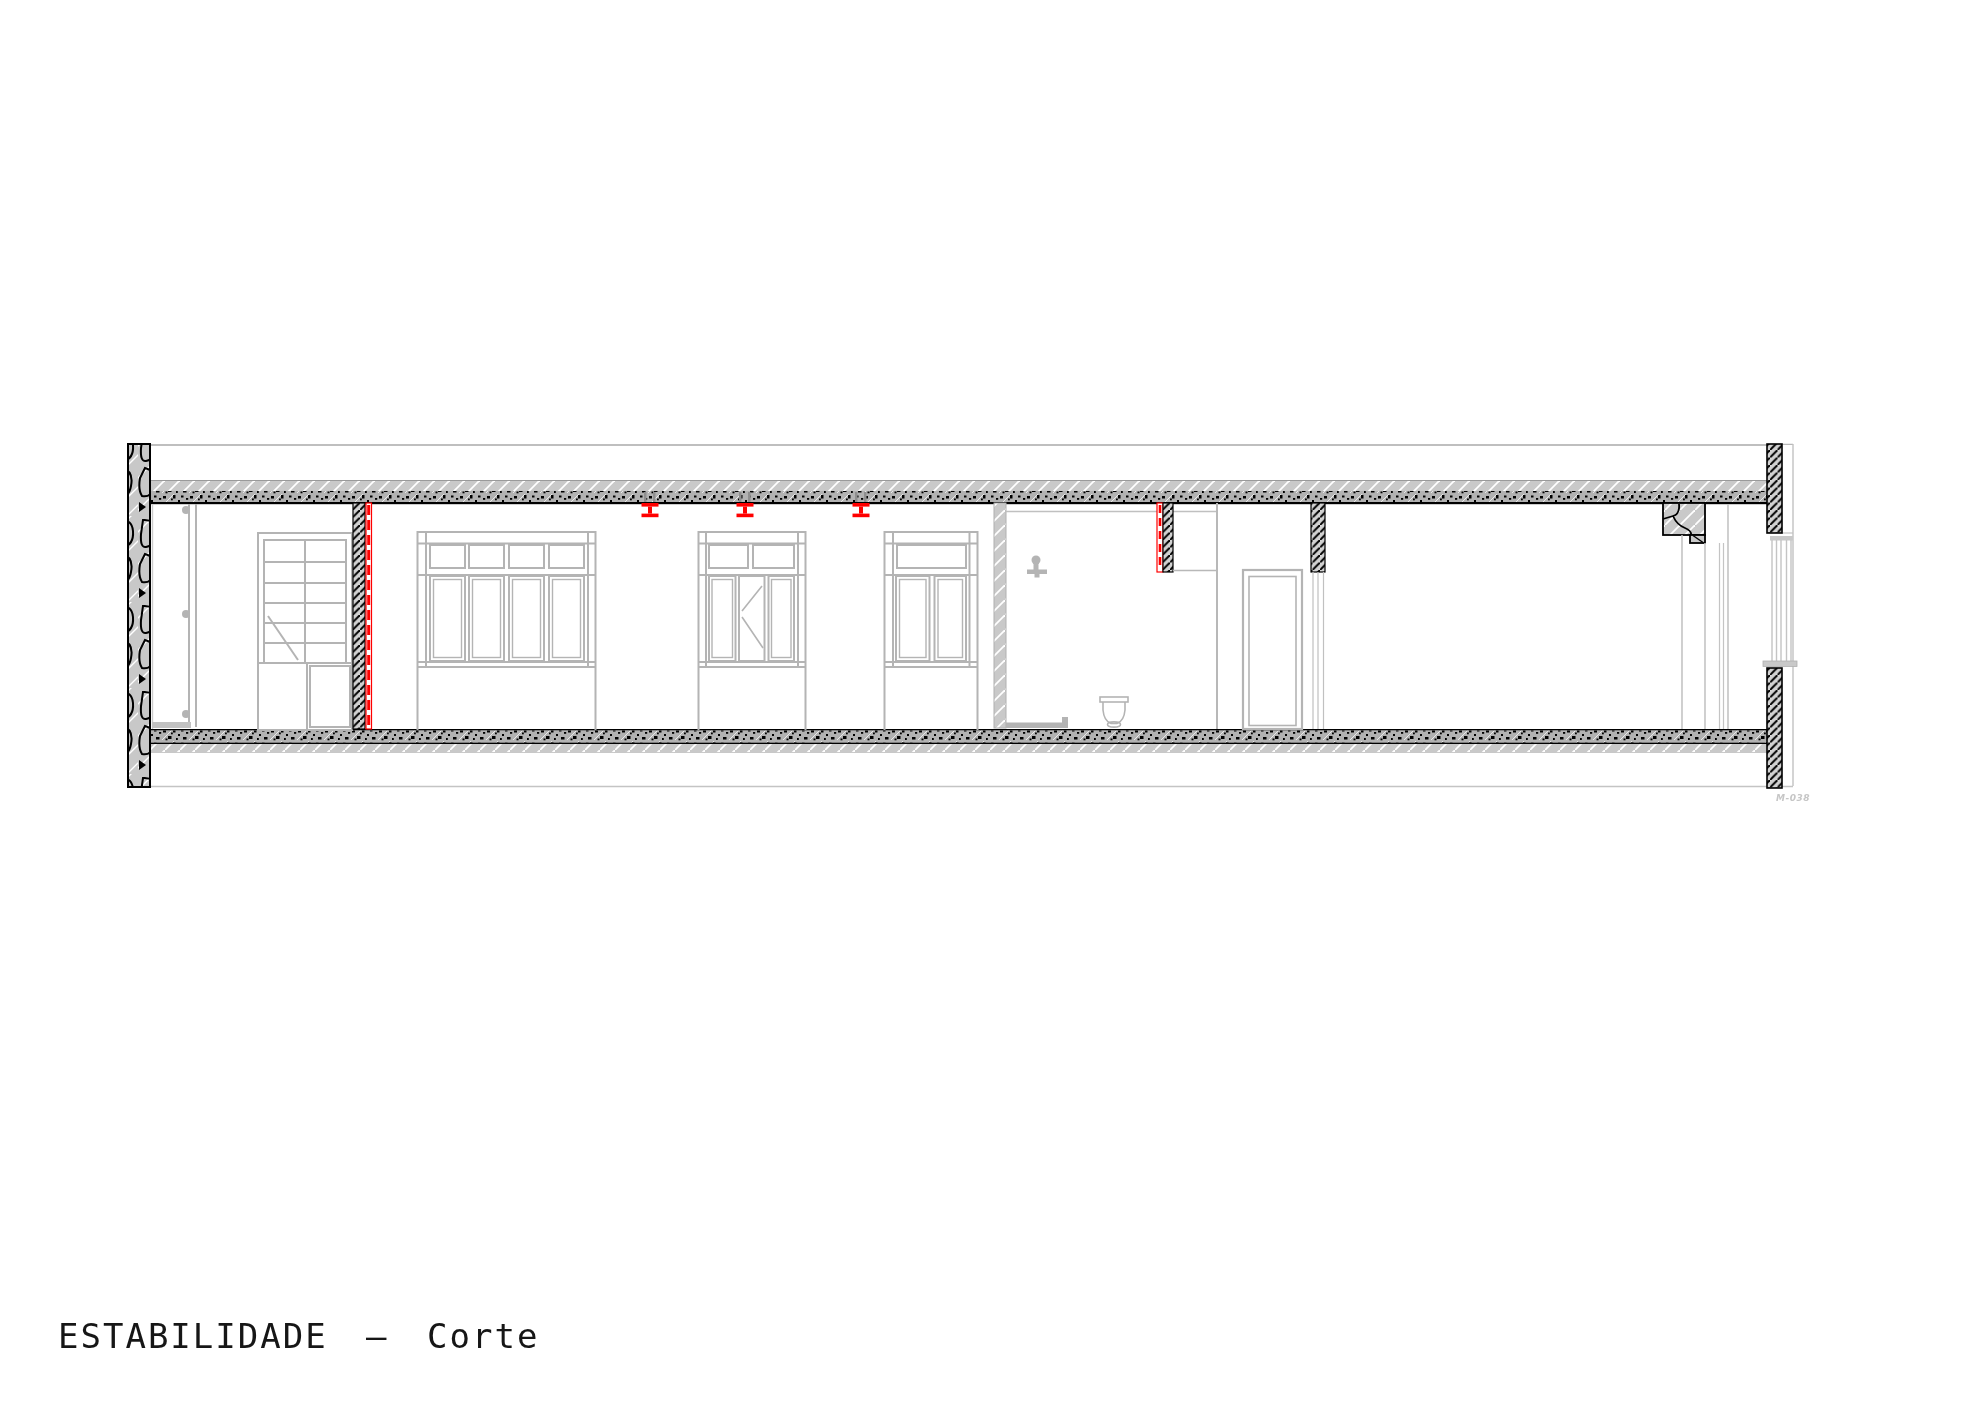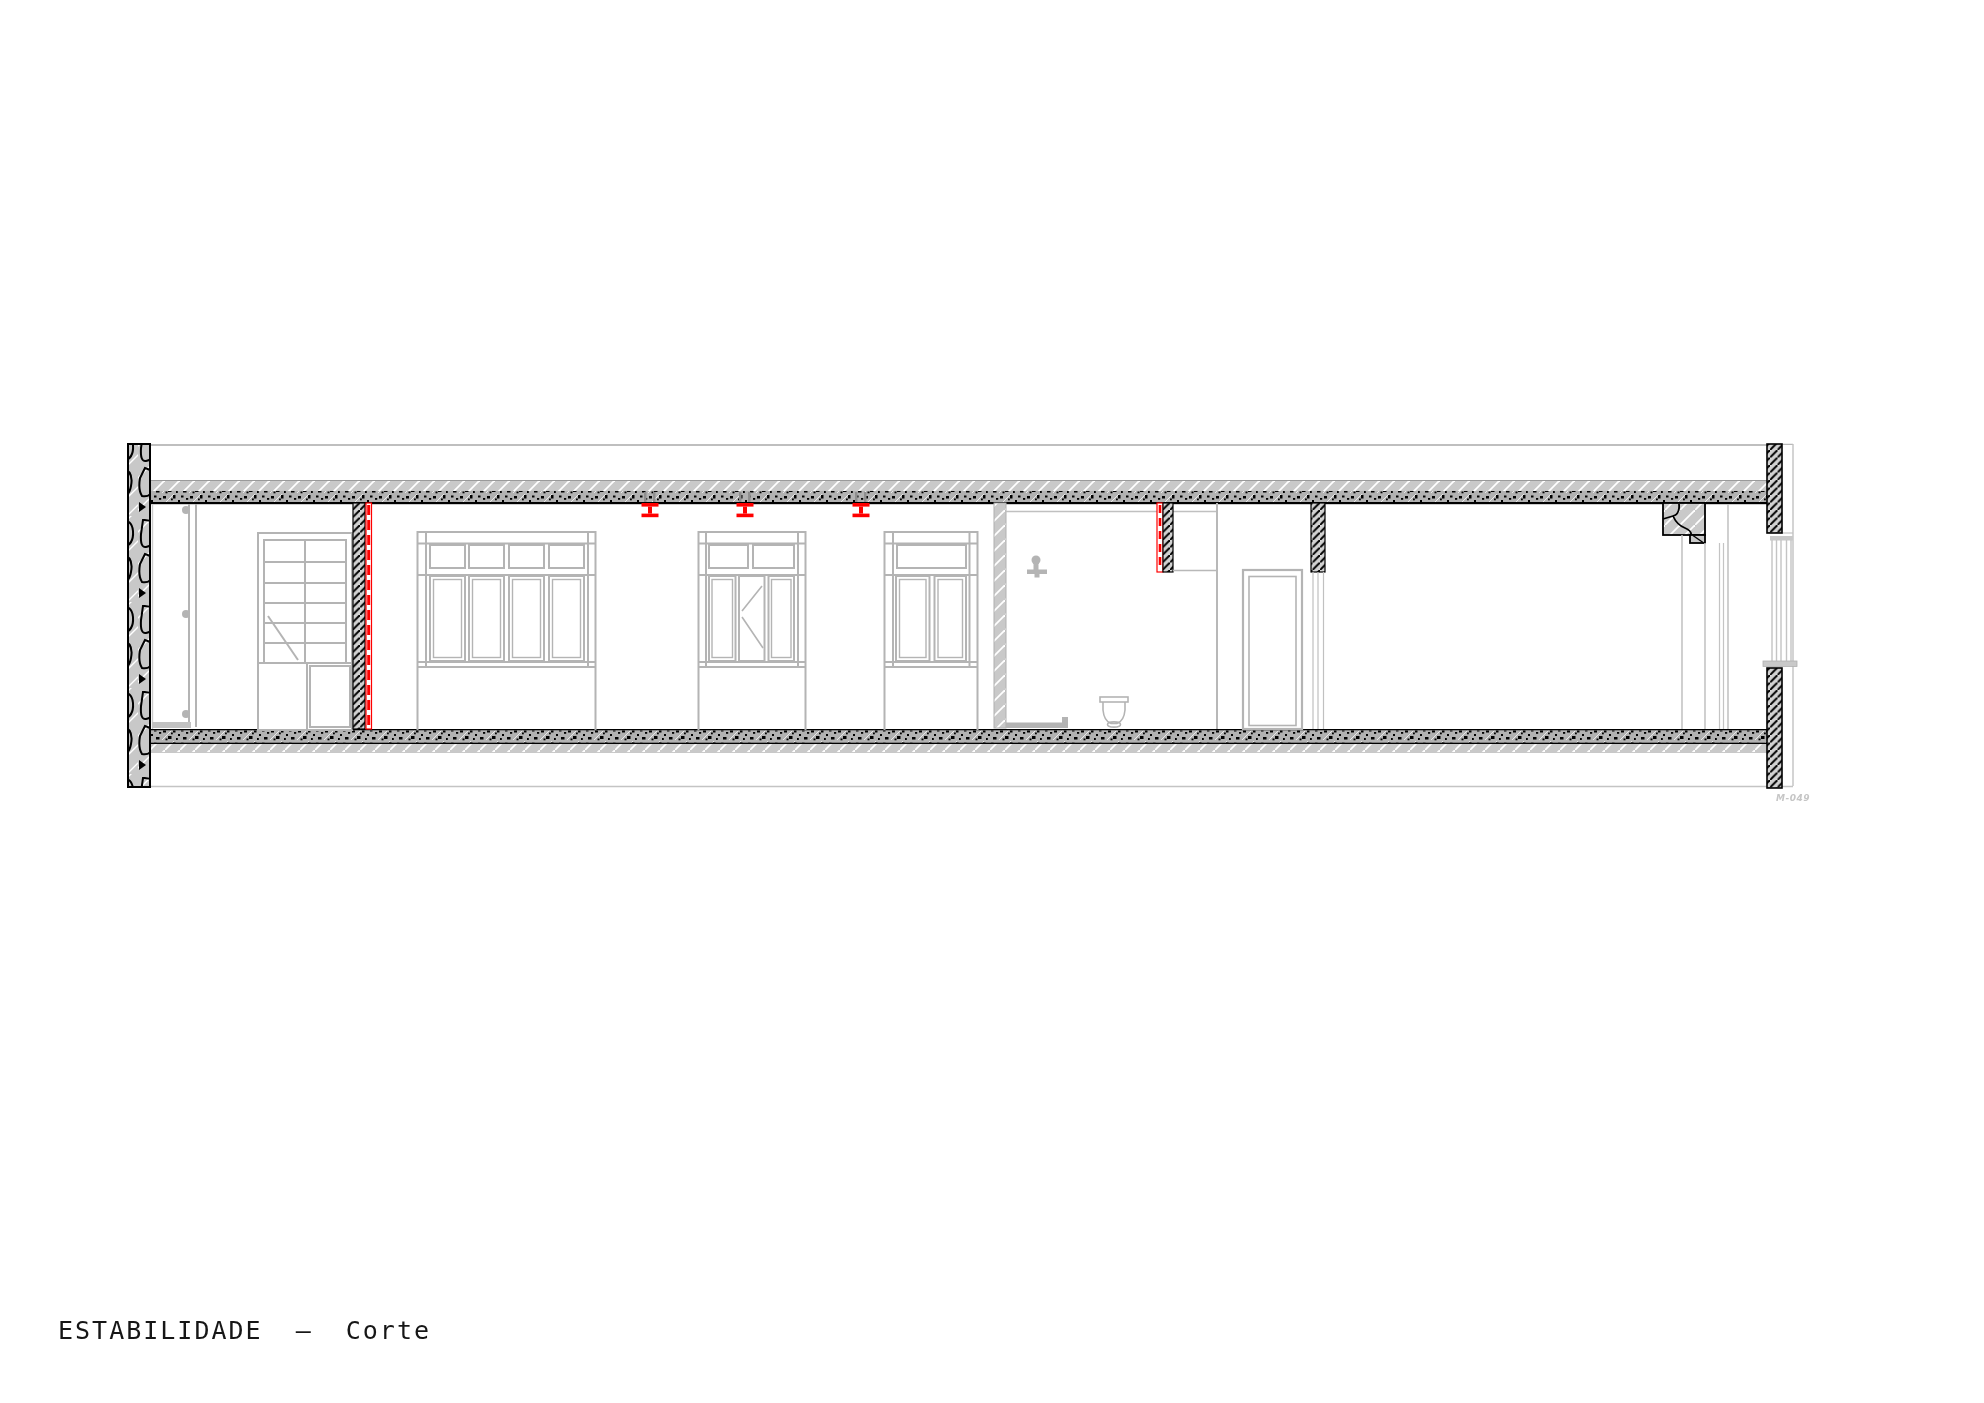--- a/index.html
+++ b/index.html
@@ -1,20 +1,20 @@
 <!DOCTYPE html>
 <html><head>
 <meta charset="utf-8">
 <style>
   html,body{margin:0;padding:0;background:#ffffff;}
   .sheet{position:relative;width:1984px;height:1403px;background:#fff;overflow:hidden;
          font-family:"DejaVu Sans",sans-serif;}
   .drawing-svg{position:absolute;left:0;top:0;width:1984px;height:1403px;}
   .title{position:absolute;left:58px;top:1316px;font-family:"DejaVu Sans Mono",monospace;
-         font-size:25px;font-weight:400;color:#161616;letter-spacing:2px;word-spacing:16px;
+         font-size:34px;font-weight:400;color:#161616;letter-spacing:2px;word-spacing:16px;
          white-space:pre;}
   .refcode{position:absolute;left:1776px;top:793px;font-family:"DejaVu Sans",sans-serif;
          font-size:9px;font-style:italic;font-weight:bold;color:#c6c6c6;letter-spacing:.5px;}
 </style>
 </head>
 <body>
 
 <div class="sheet">
 
 <svg class="drawing-svg" viewBox="0 0 1984 1403" xmlns="http://www.w3.org/2000/svg">
@@ -244,15 +244,15 @@
     <line x1="1793" y1="444" x2="1793" y2="786" stroke="#c2c2c2" stroke-width="1.4"></line>
   </g>
   <g stroke="#c4c4c4" fill="none">
     <rect x="1770" y="536" width="23" height="4.5" fill="#c9c9c9" stroke="none"></rect>
     <path d="M1772,540 L1772,661 M1776.5,540 L1776.5,661 M1781,540 L1781,661 M1786.5,540 L1786.5,661 M1791,540 L1791,661" stroke-width="1.4"></path>
     <rect x="1763" y="661" width="34" height="5.5" fill="#c9c9c9" stroke="#b0b0b0" stroke-width="0.8"></rect>
   </g>
 </svg>
 
 <div class="title">ESTABILIDADE — Corte</div>
-<div class="refcode">M-049</div>
+<div class="refcode">M-038</div>
 
 </div>
 
 </body></html>

